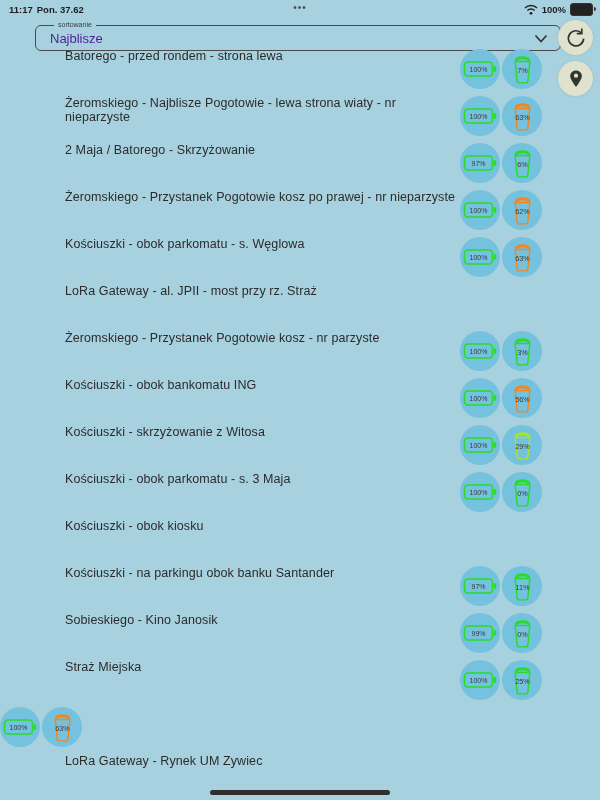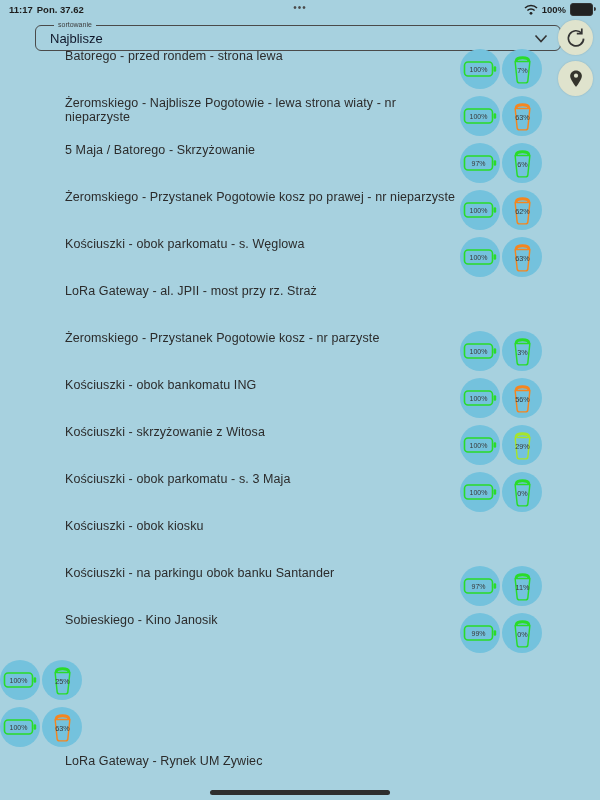--- a/index.html
+++ b/index.html
@@ -12,21 +12,21 @@
   .sb-left{position:absolute;left:9px;top:4px;display:flex;gap:4px;font-weight:bold;}
   .sb-center{position:absolute;left:0;right:0;text-align:center;top:2px;color:#4a4a4a;letter-spacing:1px;font-size:10px;}
   .sb-right{position:absolute;right:7px;top:3px;display:flex;align-items:center;gap:4px;font-weight:bold;}
   .batt-glyph{width:21px;height:11px;border:1px solid #333;border-radius:3px;position:relative;background:#222;}
   .batt-glyph:after{content:"";position:absolute;right:-4px;top:3px;width:2px;height:4px;background:#333;border-radius:0 2px 2px 0;}
 
   
   .sortfield{position:absolute;left:35px;top:25px;width:524px;height:24px;border:1.6px solid #4a4a4a;
              border-radius:6px;display:flex;align-items:center;}
   .sortfield .label{position:absolute;top:-5px;left:18px;font-size:7px;color:#3c3c3c;background:#a7d1df;padding:0 4px;}
-  .sortfield .value{margin-left:14px;font-size:13px;color:#0f172a;flex:1;}
+  .sortfield .value{margin-left:14px;font-size:13px;color:#4c1d95;flex:1;}
   .sortfield .chev{margin-right:12px;display:flex;align-items:center;}
 
   
   .roundbtn{position:absolute;width:35px;height:35px;border-radius:50%;background:#dfe3cd;
             display:flex;align-items:center;justify-content:center;box-shadow:0 0 2px rgba(0,0,0,.15);}
   .refreshbtn{left:558px;top:20px;}
   .locbtn{left:558px;top:61px;}
 
   
   .list{position:absolute;top:49px;left:0;right:0;}
@@ -118,21 +118,21 @@
         <span class="badge" style="color: rgb(245, 134, 31);">
           <svg width="23" height="29" viewBox="0 0 20 26">
             <path d="M4.4,4.9 C4.9,1.6 15.1,1.6 15.6,4.9" fill="none" stroke="currentColor" stroke-width="2.6" stroke-linecap="round"></path>
             <path d="M3.4,5.8 L5.2,23.2 C5.35,24.4 6.1,25 7.2,25 L12.8,25 C13.9,25 14.65,24.4 14.8,23.2 L16.6,5.8 Z" fill="none" stroke="currentColor" stroke-width="1.3" stroke-linejoin="round"></path>
             <text x="10" y="16" text-anchor="middle" font-size="6.5">63%</text>
           </svg>
         </span>
       </span>
     </div>
       <div class="row">
-      <span class="name">5 Maja /  Batorego - Skrzyżowanie</span>
+      <span class="name">2 Maja /  Batorego - Skrzyżowanie</span>
       <span class="badges">
         <span class="badge" style="color: rgb(41, 220, 41);">
           <svg width="34" height="20" viewBox="0 0 34 20">
             <rect x="1.5" y="3" width="28" height="14" rx="3.5" fill="none" stroke="currentColor" stroke-width="1.6"></rect>
             <rect x="30.6" y="7.3" width="2.6" height="5.4" rx="1.2" fill="currentColor"></rect>
             <text x="15.5" y="12.8" text-anchor="middle" font-size="7">97%</text>
           </svg>
         </span>
         <span class="badge" style="color: rgb(41, 220, 41);">
           <svg width="23" height="29" viewBox="0 0 20 26">
@@ -311,20 +311,21 @@
         <span class="badge" style="color: rgb(41, 220, 41);">
           <svg width="23" height="29" viewBox="0 0 20 26">
             <path d="M4.4,4.9 C4.9,1.6 15.1,1.6 15.6,4.9" fill="none" stroke="currentColor" stroke-width="2.6" stroke-linecap="round"></path>
             <path d="M3.4,5.8 L5.2,23.2 C5.35,24.4 6.1,25 7.2,25 L12.8,25 C13.9,25 14.65,24.4 14.8,23.2 L16.6,5.8 Z" fill="none" stroke="currentColor" stroke-width="1.3" stroke-linejoin="round"></path>
             <text x="10" y="16" text-anchor="middle" font-size="6.5">0%</text>
           </svg>
         </span>
       </span>
     </div>
       <div class="row">
+      <span class="name">Straż Miejska</span>
       <span class="badges">
         <span class="badge" style="color: rgb(41, 220, 41);">
           <svg width="34" height="20" viewBox="0 0 34 20">
             <rect x="1.5" y="3" width="28" height="14" rx="3.5" fill="none" stroke="currentColor" stroke-width="1.6"></rect>
             <rect x="30.6" y="7.3" width="2.6" height="5.4" rx="1.2" fill="currentColor"></rect>
             <text x="15.5" y="12.8" text-anchor="middle" font-size="7">100%</text>
           </svg>
         </span>
         <span class="badge" style="color: rgb(41, 220, 41);">
           <svg width="23" height="29" viewBox="0 0 20 26">

